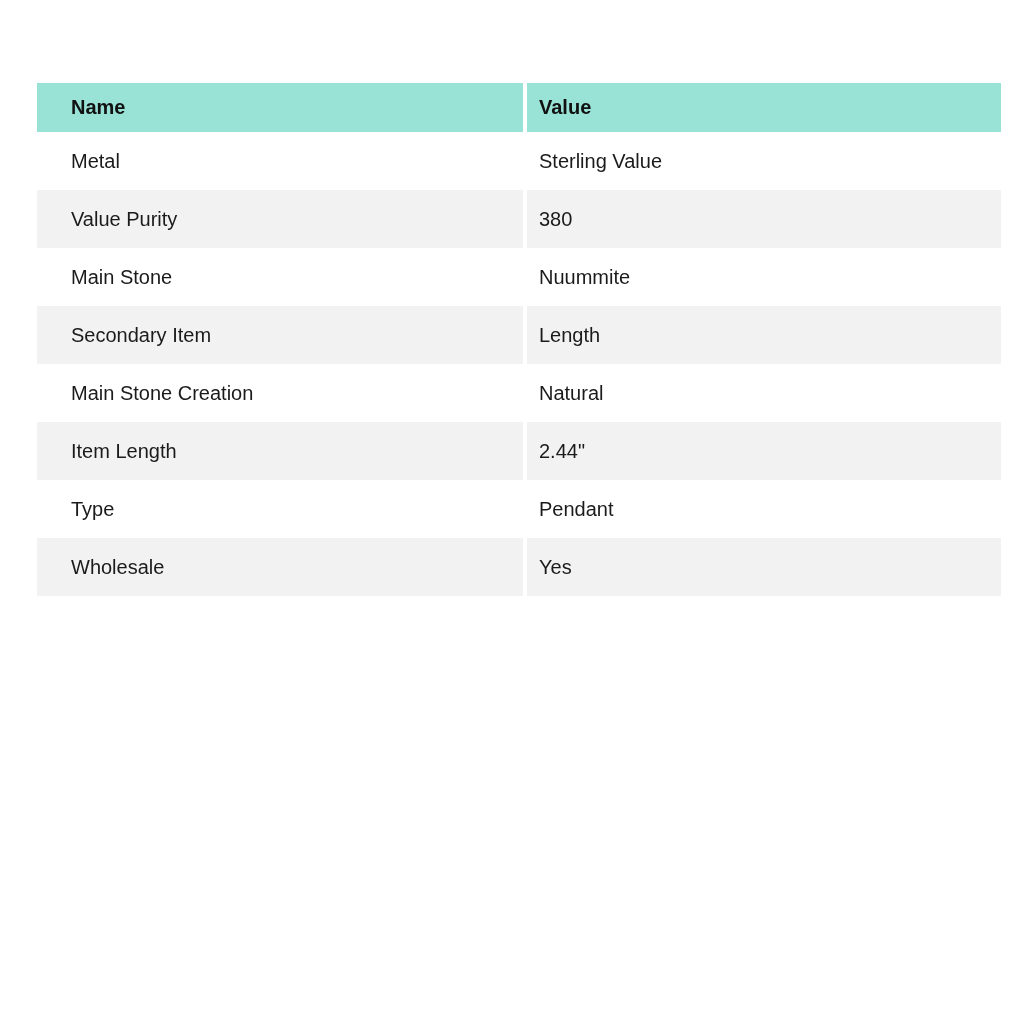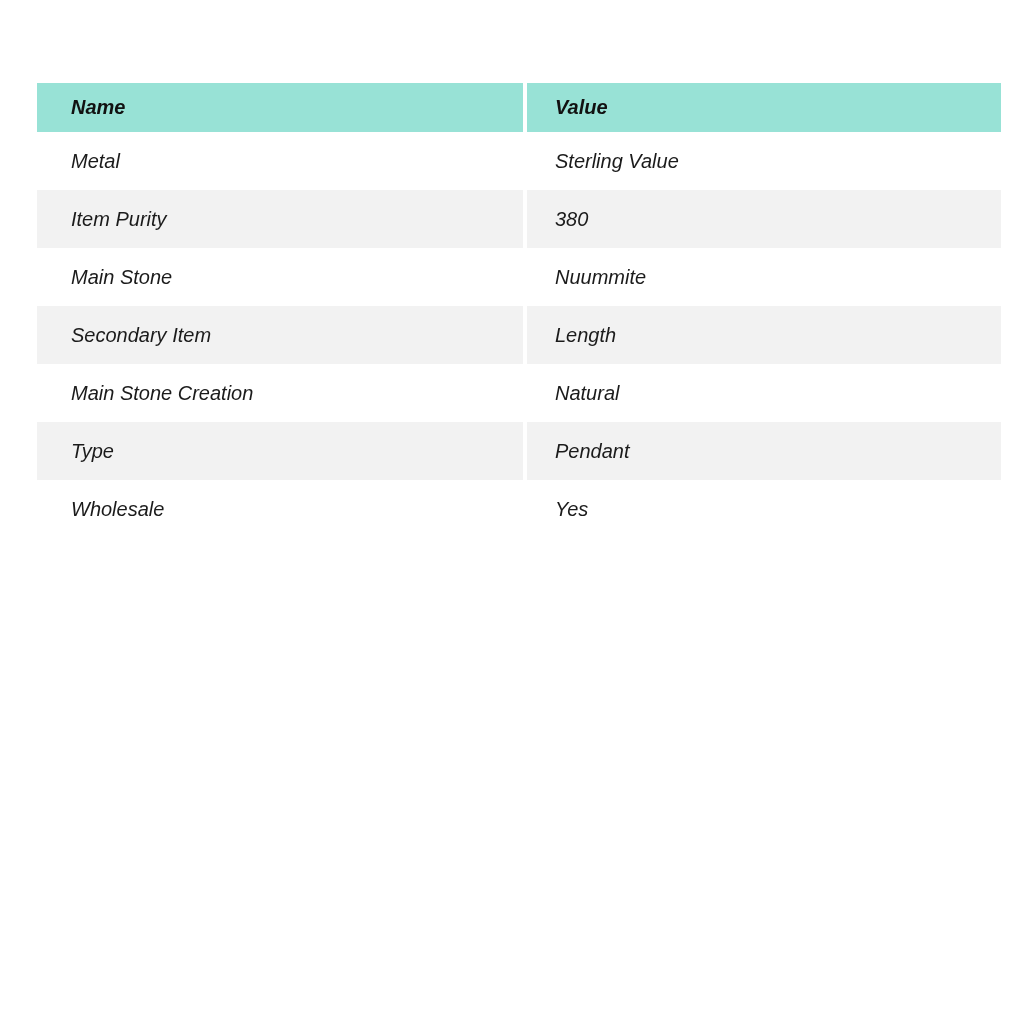--- a/index.html
+++ b/index.html
@@ -23,21 +23,20 @@
     top: 83px;
     width: 964px;
   }
   table.spec-table {
     border-collapse: separate;
     border-spacing: 0;
     table-layout: fixed;
     width: 964px;
     color: var(--text, #1b1b1b);
     font-size: 20px;
-    font-style: italic;
   }
   table.spec-table col.col-name  { width: 486px; }
   table.spec-table col.col-value { width: 478px; }
   table.spec-table th {
     background: var(--header-bg, #98e2d6);
     height: 49px;
     font-weight: 700;
     text-align: left;
     vertical-align: middle;
     padding: 0;
@@ -57,21 +56,21 @@
     background: var(--row-bg, #ffffff);
   }
   
   table.spec-table th.c2,
   table.spec-table td.c2 {
     border-left: 4px solid #ffffff;
   }
   table.spec-table th.c1,
   table.spec-table td.c1 { padding-left: 34px; }
   table.spec-table th.c2,
-  table.spec-table td.c2 { padding-left: 28px; }
+  table.spec-table td.c2 { padding-left: 12px; }
 </style>
 </head>
 <body>
 
 <div class="page">
   <div class="spec-table-wrap">
     <table class="spec-table">
       <colgroup>
         <col class="col-name">
         <col class="col-value">
@@ -81,36 +80,40 @@
           <th class="c1">Name</th>
           <th class="c2">Value</th>
         </tr>
       </thead>
       <tbody>
         <tr>
           <td class="c1">Metal</td>
           <td class="c2">Sterling Value</td>
         </tr>
         <tr>
-          <td class="c1">Item Purity</td>
+          <td class="c1">Value Purity</td>
           <td class="c2">380</td>
         </tr>
         <tr>
           <td class="c1">Main Stone</td>
           <td class="c2">Nuummite</td>
         </tr>
         <tr>
           <td class="c1">Secondary Item</td>
           <td class="c2">Length</td>
         </tr>
         <tr>
           <td class="c1">Main Stone Creation</td>
           <td class="c2">Natural</td>
         </tr>
         <tr>
+          <td class="c1">Item Length</td>
+          <td class="c2">2.44"</td>
+        </tr>
+        <tr>
           <td class="c1">Type</td>
           <td class="c2">Pendant</td>
         </tr>
         <tr>
           <td class="c1">Wholesale</td>
           <td class="c2">Yes</td>
         </tr>
       </tbody>
     </table>
   </div>

